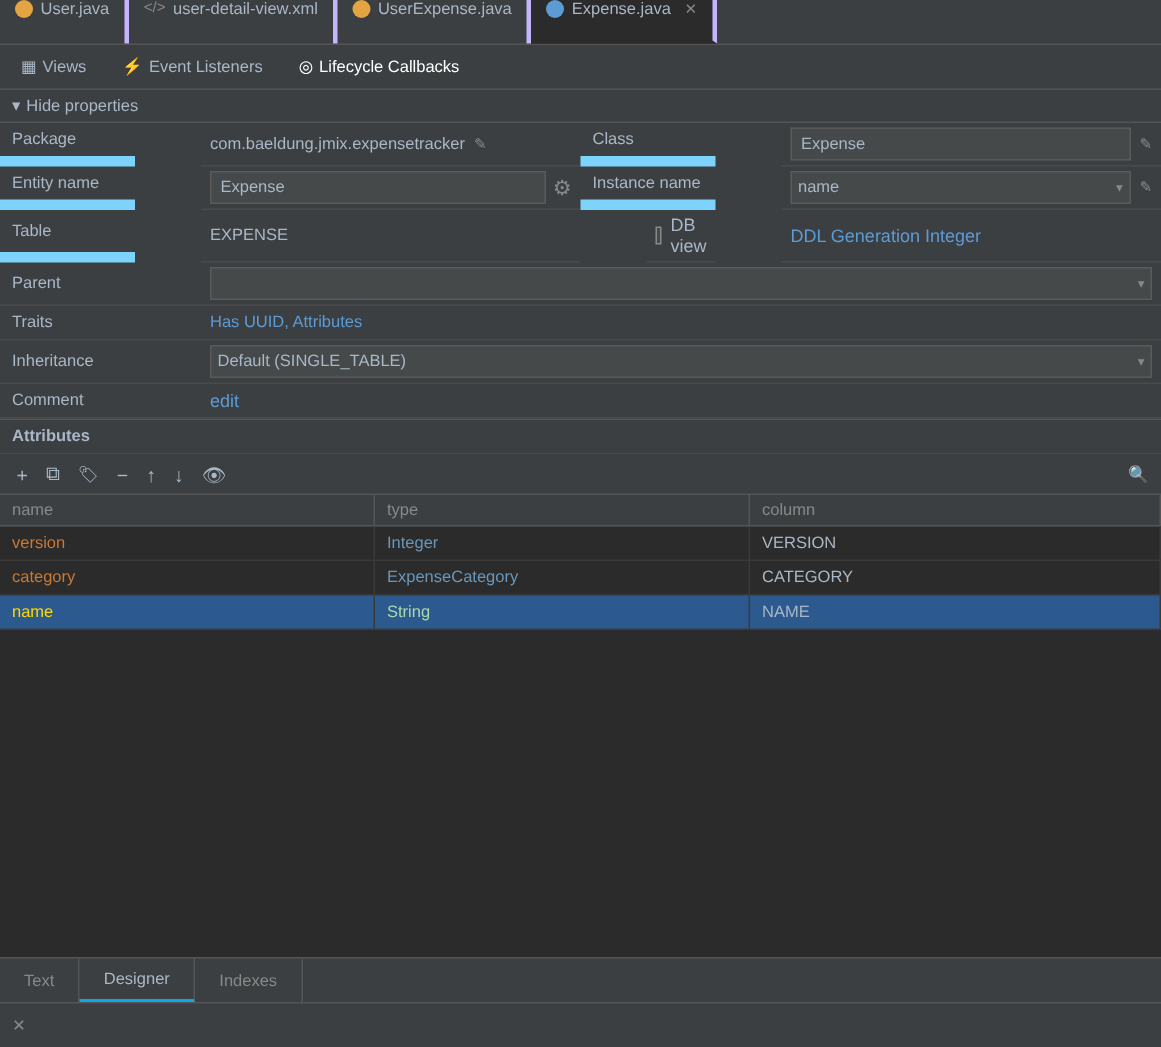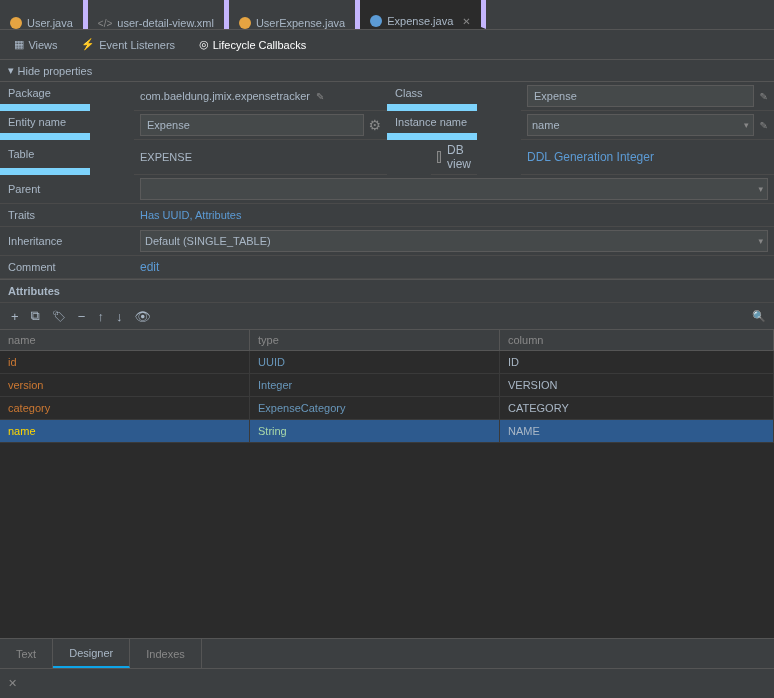--- a/index.html
+++ b/index.html
@@ -16,26 +16,26 @@
     
     .tabs-bar {
       display: flex;
       background: #3c3f41;
       border-bottom: 1px solid #555;
       height: 30px;
       align-items: stretch;
     }
     .tab {
       display: flex;
-      align-items: flex-end;
+      align-items: flex-start;
       padding: 0 10px;
       gap: 5px;
       font-size: 11px;
       color: #a9b7c6;
-      border-right: 5px solid #c4b5fd;
+      border-right: 3px solid #c4b5fd;
       cursor: pointer;
       white-space: nowrap;
     }
     .tab.active {
       background: #2b2b2b;
       border-bottom: 2px solid #2b2b2b;
     }
     .tab-icon {
       width: 12px;
       height: 12px;
@@ -421,25 +421,20 @@
   <span class="search-icon-btn">🔍</span>
 </div>
 
 <div class="attributes-table">
   <div class="attr-table-header">
     <div class="attr-col-header">name</div>
     <div class="attr-col-header">type</div>
     <div class="attr-col-header">column</div>
   </div>
 
-  <div class="attr-row">
-    <div class="attr-cell name-col">id</div>
-    <div class="attr-cell type-col">UUID</div>
-    <div class="attr-cell">ID</div>
-  </div>
 
   <div class="attr-row">
     <div class="attr-cell name-col">version</div>
     <div class="attr-cell type-col">Integer</div>
     <div class="attr-cell">VERSION</div>
   </div>
 
   <div class="attr-row">
     <div class="attr-cell name-col">category</div>
     <div class="attr-cell type-col">ExpenseCategory</div>

